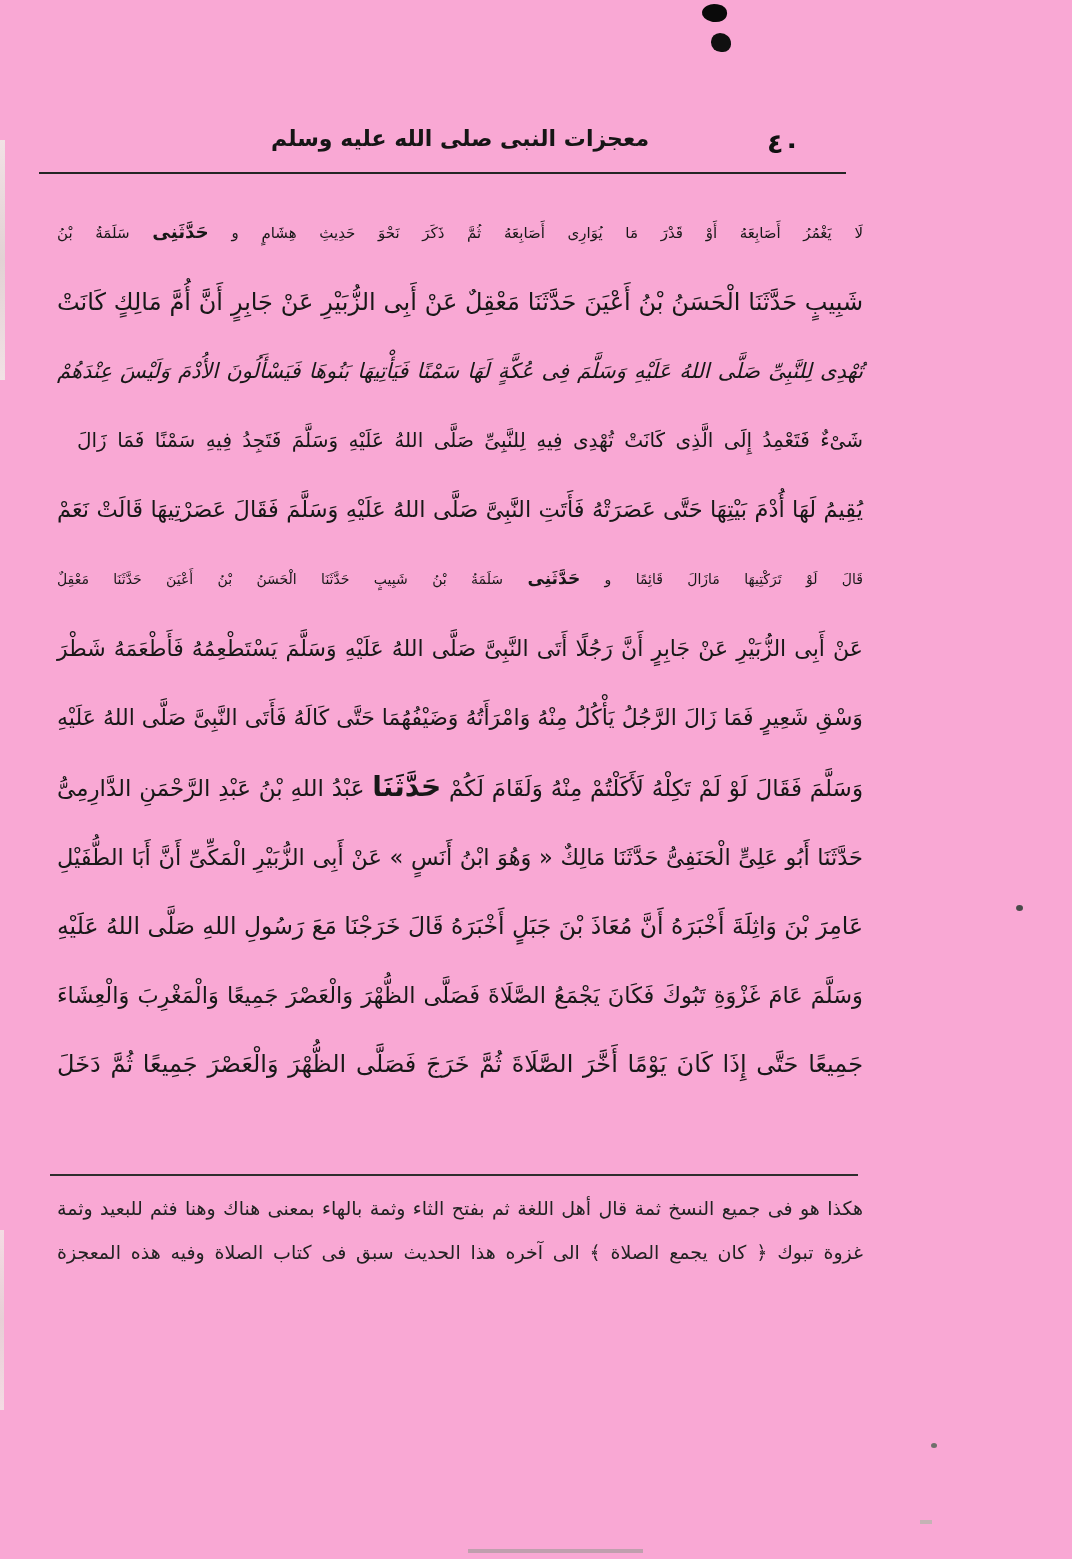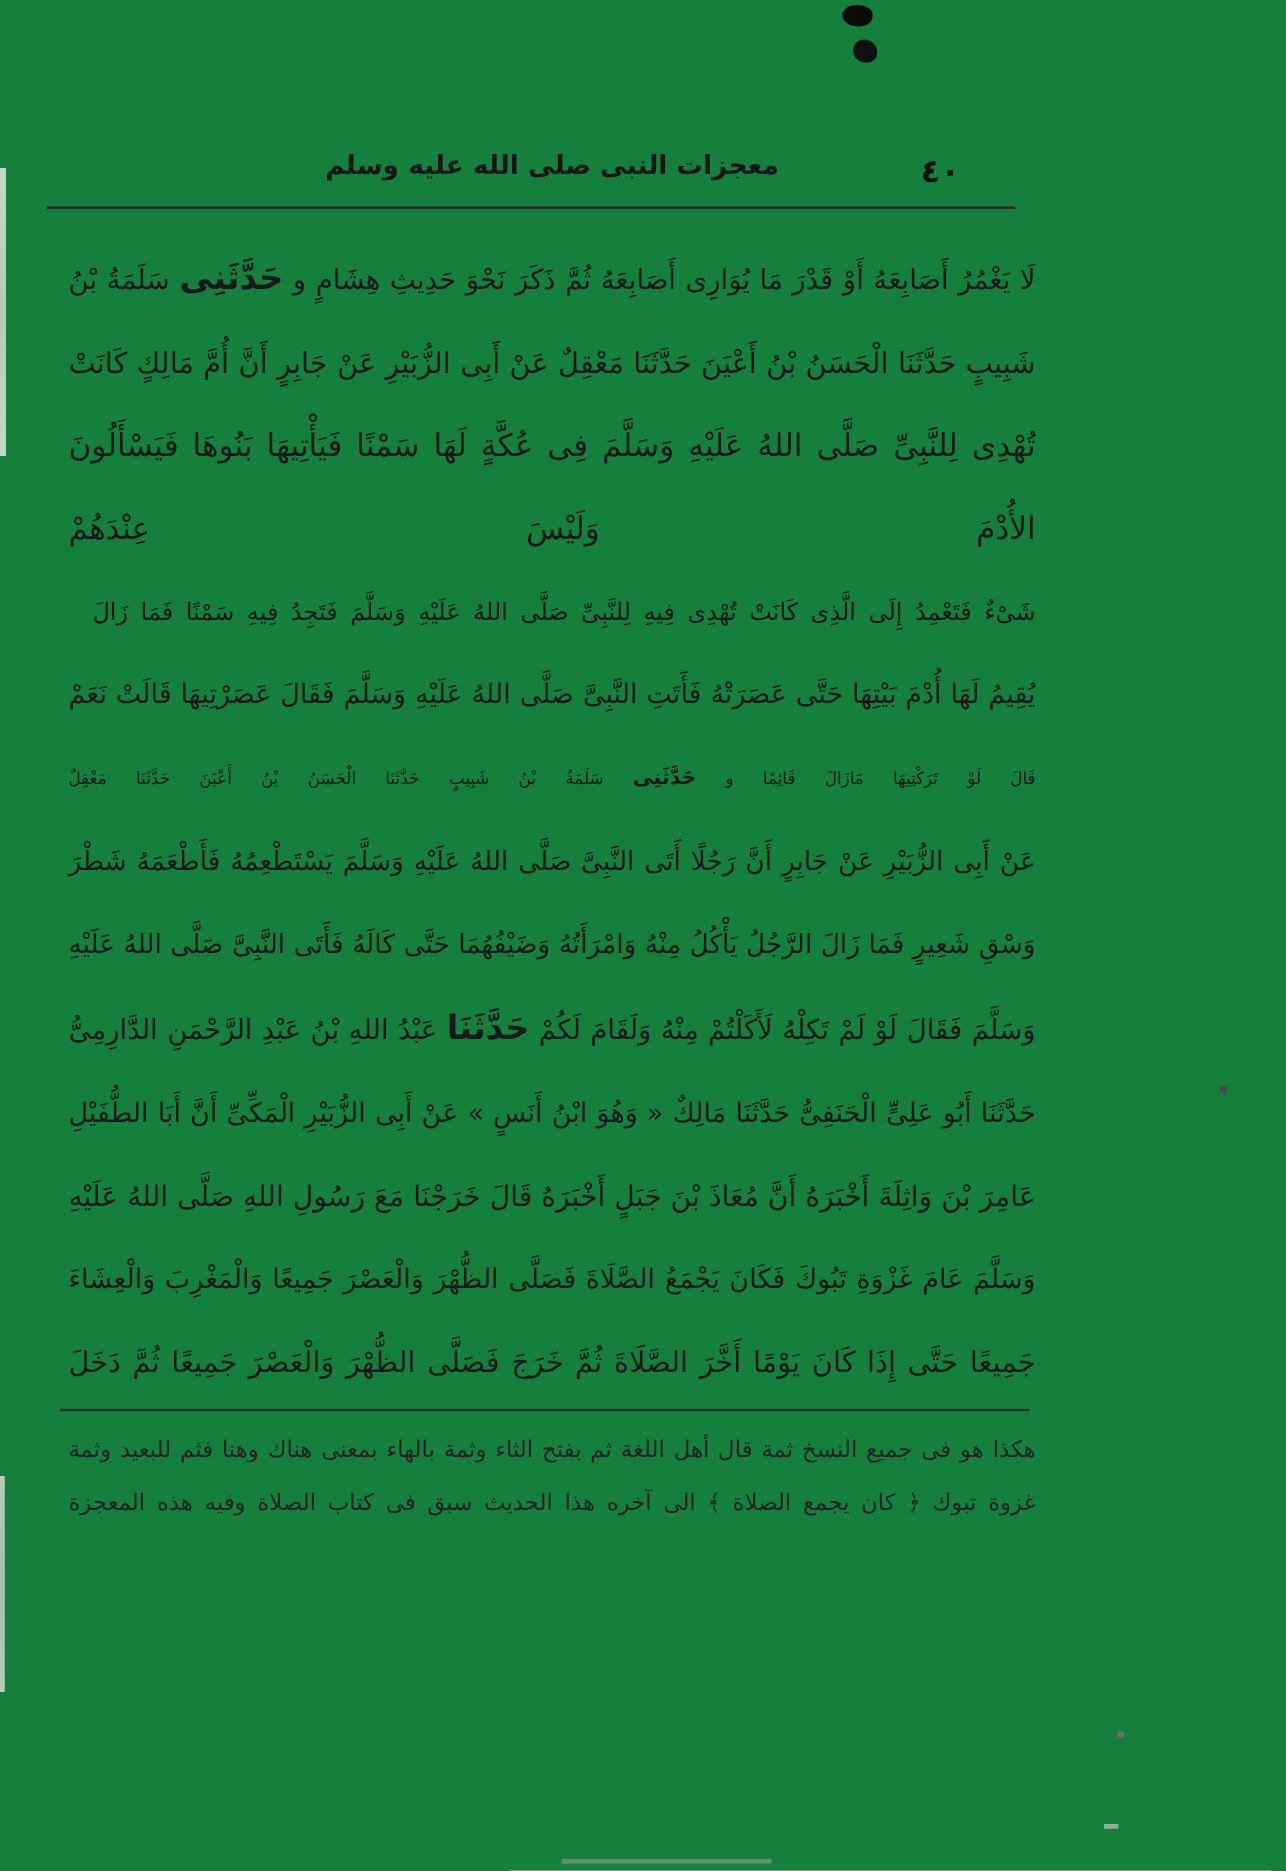--- a/index.html
+++ b/index.html
@@ -66,33 +66,33 @@
   .a3{left:1016px;top:905px;width:7px;height:6px;background:#4a4a4a;border-radius:50%;}
   .a4{left:931px;top:1443px;width:6px;height:5px;background:#6f6f6b;border-radius:50%;}
   .a5{left:468px;top:1549px;width:175px;height:4px;background:#9a9a94;opacity:.6;}
   .a6{left:920px;top:1520px;width:12px;height:4px;background:#b7b5ad;opacity:.8;}
   .a7{left:0;top:140px;width:5px;height:240px;background:linear-gradient(#f0efe9,#ddDCd4,#f0efe9);opacity:.8;}
   .a8{left:0;top:1230px;width:4px;height:180px;background:linear-gradient(#f2f1ea,#e0dfd7,#f2f1ea);opacity:.7;}
 </style>
 </head>
 <body>
 
-<div class="page" style="background: #15803d; color: rgb(28, 28, 28);">
+<div class="page" style="background: #f9a8d4; color: rgb(28, 28, 28);">
 
   <div class="header">
     <span class="header-title">معجزات النبى صلى الله عليه وسلم</span>
     <span class="page-number">٤٠</span>
   </div>
 
   <div class="header-rule"></div>
 
   <div class="body-text">
-      <div class="bline fit-line" style="font-size: 23px;"><span>لَا يَغْمُرُ أَصَابِعَهُ أَوْ قَدْرَ مَا يُوَارِى أَصَابِعَهُ ثُمَّ ذَكَرَ نَحْوَ حَدِيثِ هِشَامٍ و </span><span class="hadith-marker">حَدَّثَنِى</span><span> سَلَمَةُ بْنُ</span></div>
+      <div class="bline fit-line" style="font-size: 15px;"><span>لَا يَغْمُرُ أَصَابِعَهُ أَوْ قَدْرَ مَا يُوَارِى أَصَابِعَهُ ثُمَّ ذَكَرَ نَحْوَ حَدِيثِ هِشَامٍ و </span><span class="hadith-marker">حَدَّثَنِى</span><span> سَلَمَةُ بْنُ</span></div>
       <div class="bline fit-line"><span>شَبِيبٍ حَدَّثَنَا الْحَسَنُ بْنُ أَعْيَنَ حَدَّثَنَا مَعْقِلٌ عَنْ أَبِى الزُّبَيْرِ عَنْ جَابِرٍ أَنَّ أُمَّ مَالِكٍ كَانَتْ</span></div>
-      <div class="bline fit-line" style="font-size: 26px;"><span>تُهْدِى لِلنَّبِىِّ صَلَّى اللهُ عَلَيْهِ وَسَلَّمَ فِى عُكَّةٍ لَهَا سَمْنًا فَيَأْتِيهَا بَنُوهَا فَيَسْأَلُونَ الأُدْمَ وَلَيْسَ عِنْدَهُمْ</span></div>
+      <div class="bline fit-line" style="font-size: 21px; font-style: italic;"><span>تُهْدِى لِلنَّبِىِّ صَلَّى اللهُ عَلَيْهِ وَسَلَّمَ فِى عُكَّةٍ لَهَا سَمْنًا فَيَأْتِيهَا بَنُوهَا فَيَسْأَلُونَ الأُدْمَ وَلَيْسَ عِنْدَهُمْ</span></div>
       <div class="bline fit-line" style="font-size: 20px; margin-left: 20px;"><span>شَىْءٌ فَتَعْمِدُ إِلَى الَّذِى كَانَتْ تُهْدِى فِيهِ لِلنَّبِىِّ صَلَّى اللهُ عَلَيْهِ وَسَلَّمَ فَتَجِدُ فِيهِ سَمْنًا فَمَا زَالَ</span></div>
       <div class="bline fit-line" style="font-size: 22.5px;"><span>يُقِيمُ لَهَا أُدْمَ بَيْتِهَا حَتَّى عَصَرَتْهُ فَأَتَتِ النَّبِىَّ صَلَّى اللهُ عَلَيْهِ وَسَلَّمَ فَقَالَ عَصَرْتِيهَا قَالَتْ نَعَمْ</span></div>
       <div class="bline fit-line" style="font-size: 14px;"><span>قَالَ لَوْ تَرَكْتِيهَا مَازَالَ قَائِمًا و </span><span class="hadith-marker">حَدَّثَنِى</span><span> سَلَمَةُ بْنُ شَبِيبٍ حَدَّثَنَا الْحَسَنُ بْنُ أَعْيَنَ حَدَّثَنَا مَعْقِلٌ</span></div>
       <div class="bline fit-line" style="font-size: 22px;"><span>عَنْ أَبِى الزُّبَيْرِ عَنْ جَابِرٍ أَنَّ رَجُلًا أَتَى النَّبِىَّ صَلَّى اللهُ عَلَيْهِ وَسَلَّمَ يَسْتَطْعِمُهُ فَأَطْعَمَهُ شَطْرَ</span></div>
       <div class="bline fit-line" style="font-size: 22px;"><span>وَسْقِ شَعِيرٍ فَمَا زَالَ الرَّجُلُ يَأْكُلُ مِنْهُ وَامْرَأَتُهُ وَضَيْفُهُمَا حَتَّى كَالَهُ فَأَتَى النَّبِىَّ صَلَّى اللهُ عَلَيْهِ</span></div>
       <div class="bline fit-line" style="font-size: 23px;"><span>وَسَلَّمَ فَقَالَ لَوْ لَمْ تَكِلْهُ لَأَكَلْتُمْ مِنْهُ وَلَقَامَ لَكُمْ </span><span class="hadith-marker">حَدَّثَنَا</span><span> عَبْدُ اللهِ بْنُ عَبْدِ الرَّحْمَنِ الدَّارِمِىُّ</span></div>
       <div class="bline fit-line" style="font-size: 22.5px;"><span>حَدَّثَنَا أَبُو عَلِىٍّ الْحَنَفِىُّ حَدَّثَنَا مَالِكٌ « وَهُوَ ابْنُ أَنَسٍ » عَنْ أَبِى الزُّبَيْرِ الْمَكِّىِّ أَنَّ أَبَا الطُّفَيْلِ</span></div>
       <div class="bline fit-line" style="font-size: 23.5px;"><span>عَامِرَ بْنَ وَاثِلَةَ أَخْبَرَهُ أَنَّ مُعَاذَ بْنَ جَبَلٍ أَخْبَرَهُ قَالَ خَرَجْنَا مَعَ رَسُولِ اللهِ صَلَّى اللهُ عَلَيْهِ</span></div>
       <div class="bline fit-line" style="font-size: 22.5px;"><span>وَسَلَّمَ عَامَ غَزْوَةِ تَبُوكَ فَكَانَ يَجْمَعُ الصَّلَاةَ فَصَلَّى الظُّهْرَ وَالْعَصْرَ جَمِيعًا وَالْمَغْرِبَ وَالْعِشَاءَ</span></div>
       <div class="bline fit-line"><span>جَمِيعًا حَتَّى إِذَا كَانَ يَوْمًا أَخَّرَ الصَّلَاةَ ثُمَّ خَرَجَ فَصَلَّى الظُّهْرَ وَالْعَصْرَ جَمِيعًا ثُمَّ دَخَلَ</span></div>

